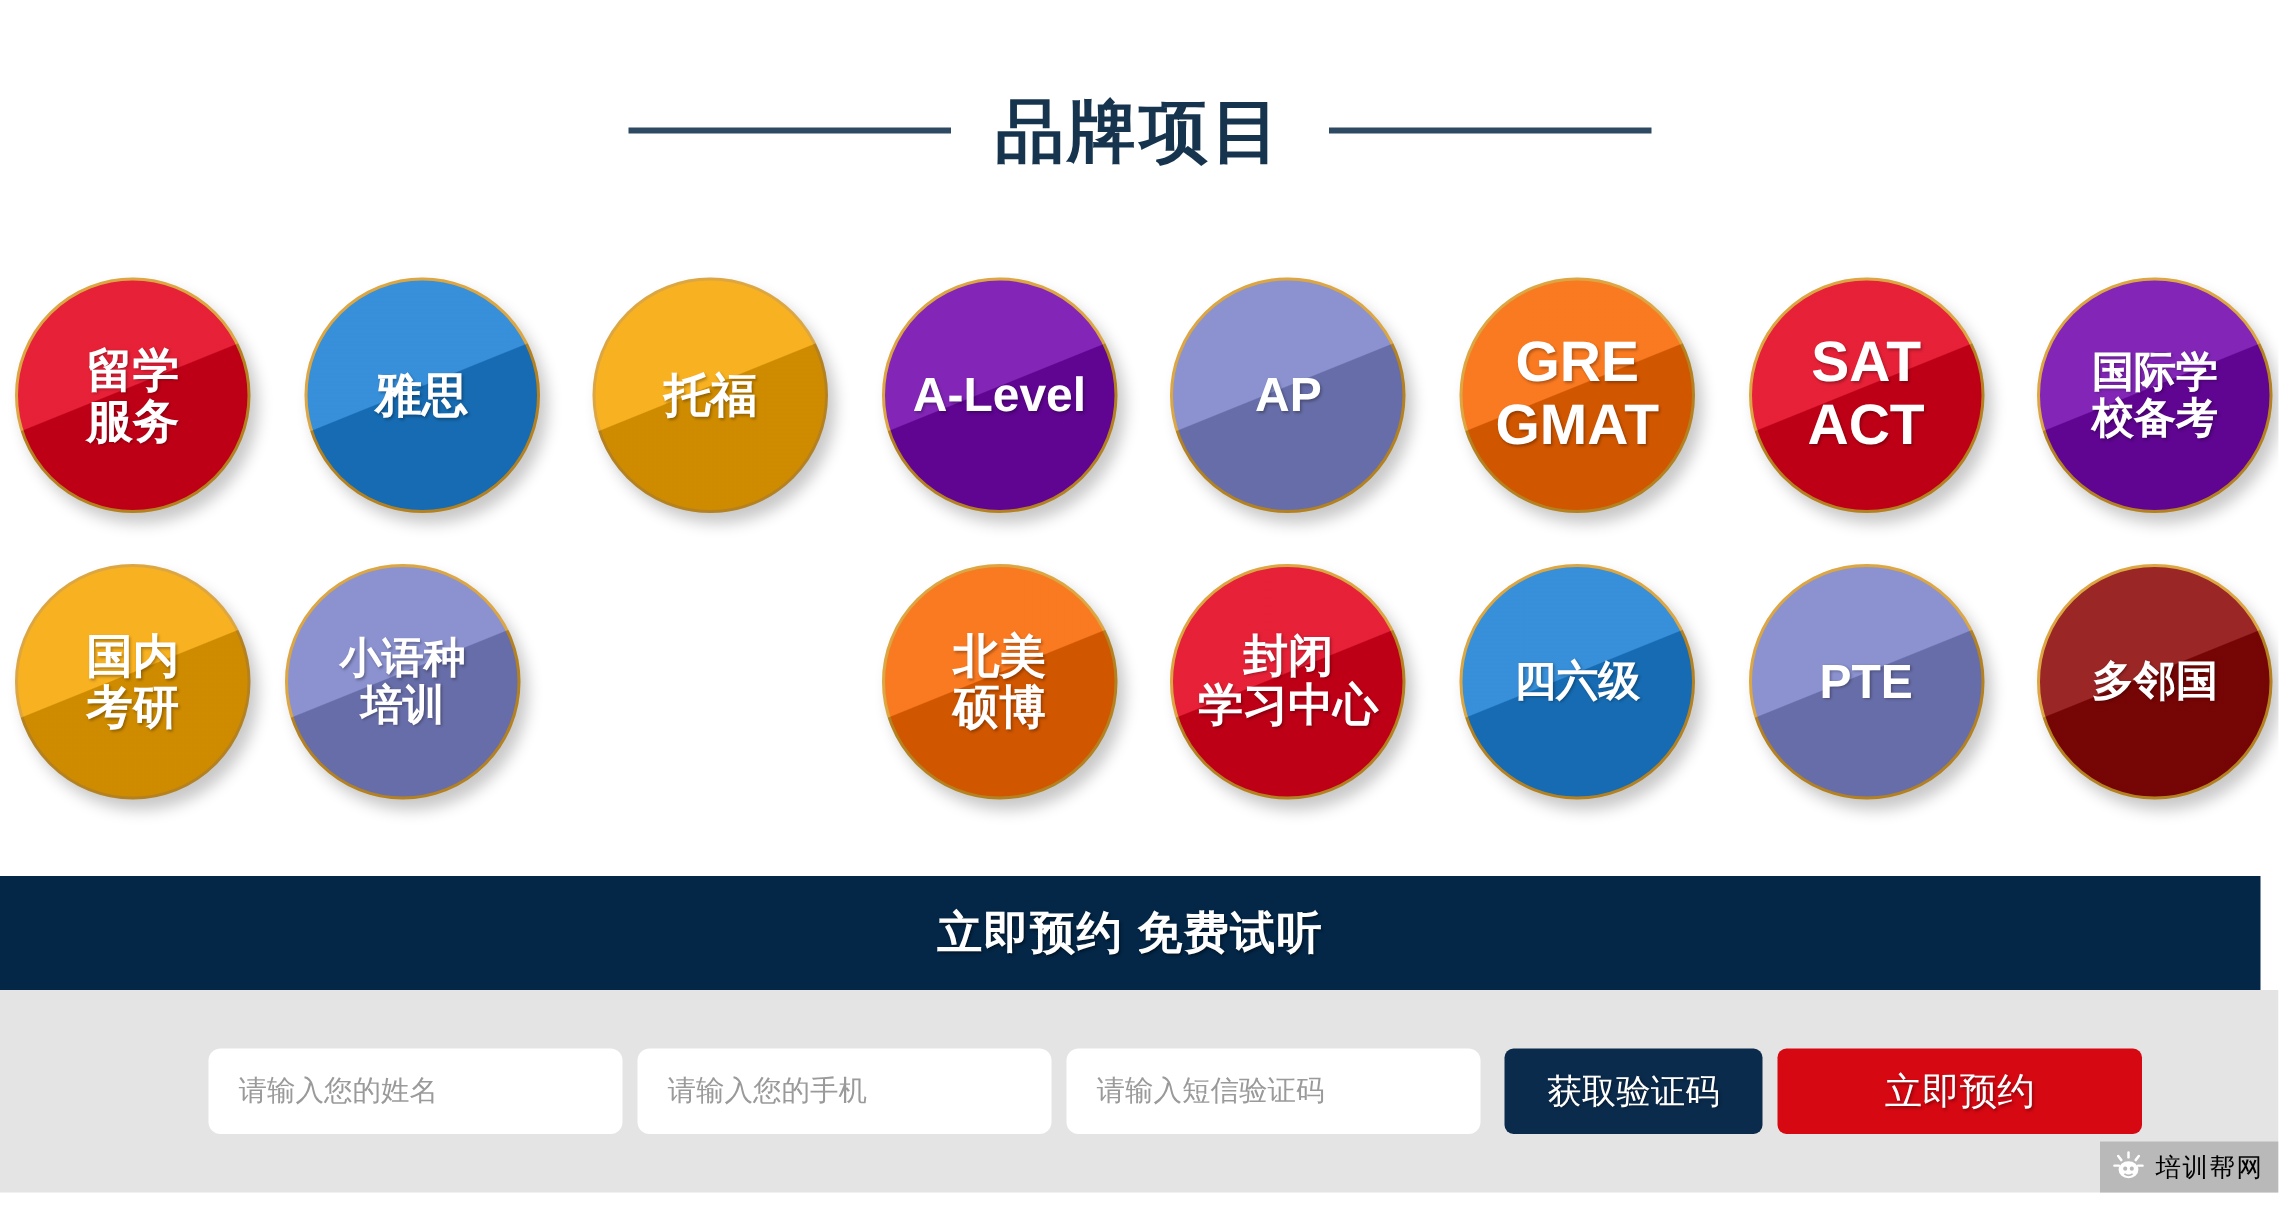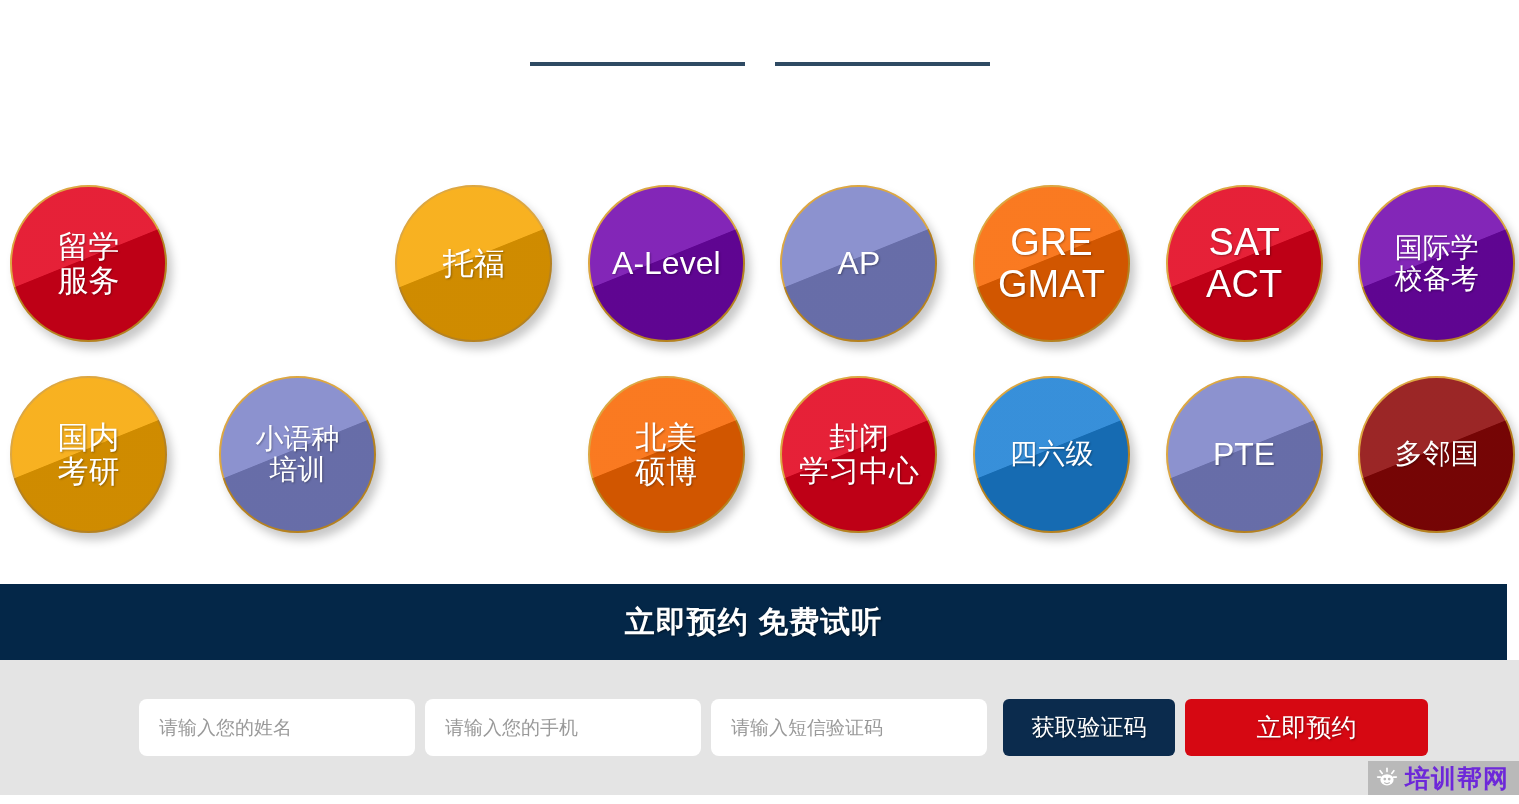--- a/index.html
+++ b/index.html
@@ -43,21 +43,21 @@
     background: linear-gradient(158deg,
         rgba(255,255,255,0.13) 0%,
         rgba(255,255,255,0.13) 47%,
         rgba(0,0,0,0.16) 47.4%,
         rgba(0,0,0,0.16) 100%);
     pointer-events: none;
   }
   .bubble .lbl {
     position: relative; z-index: 3;
     line-height: 1.08;
-    font-weight: normal;
+    font-weight: bold;
     text-shadow: 1px 1px 2px rgba(0,0,0,.30);
     white-space: pre-line;
     padding: 0 2px;
   }
   .lbl.cn2 { font-size: 31px; }     
   .lbl.cn3 { font-size: 28px; }
   .lbl.cn6 { font-size: 30px; width: 190px; }  
   .lbl.lat-lg { font-size: 32px; }
   .lbl.lat-md { font-size: 38px; }
 
@@ -100,40 +100,44 @@
 
   
   .watermark {
     position: absolute; right: 0; bottom: 0;
     background: #b9b9b9;
     height: 34px; padding: 0 10px 0 8px;
     display: flex; align-items: center; gap: 7px;
   }
   .wm-icon { width: 22px; height: 22px; position: relative; }
   .wm-text {
-    color: #6d28d9; font-size: 25px; font-weight: bold; letter-spacing: 1px;
+    color: #000000; font-size: 17px; font-weight: normal; letter-spacing: 1px;
     line-height: 1;
   }
 </style>
 </head>
 <body>
 
 <div class="page">
 
   <div class="title-row">
     <div class="title-rule"></div>
+    <div class="title-text">品牌项目</div>
     <div class="title-rule"></div>
   </div>
 
   <div class="grid">
     <div class="row" id="row1">
         <div class="bubble" style="left: 0px; background: rgb(226, 0, 26);">
           <span class="lbl cn2">留学
 服务</span>
         </div>
+        <div class="bubble" style="left: 192.6px; background: rgb(26, 127, 212);">
+          <span class="lbl cn2">雅思</span>
+        </div>
         <div class="bubble" style="left: 385.2px; background: rgb(247, 166, 0);">
           <span class="lbl cn2">托福</span>
         </div>
         <div class="bubble" style="left: 577.8px; background: rgb(113, 6, 173);">
           <span class="lbl lat-lg">A-Level</span>
         </div>
         <div class="bubble" style="left: 770.4px; background: rgb(123, 130, 200);">
           <span class="lbl lat-lg">AP</span>
         </div>
         <div class="bubble" style="left: 963px; background: rgb(249, 102, 0);">
@@ -147,21 +151,21 @@
         <div class="bubble" style="left: 1348.2px; background: rgb(113, 6, 173);">
           <span class="lbl cn3">国际学
 校备考</span>
         </div>
       </div>
     <div class="row" id="row2">
         <div class="bubble" style="left: 0px; background: rgb(247, 166, 0);">
           <span class="lbl cn2">国内
 考研</span>
         </div>
-        <div class="bubble" style="left: 209px; background: rgb(123, 130, 200);">
+        <div class="bubble" style="left: 180px; background: rgb(123, 130, 200);">
           <span class="lbl cn3">小语种
 培训</span>
         </div>
         <div class="bubble" style="left: 577.8px; background: rgb(249, 102, 0);">
           <span class="lbl cn2">北美
 硕博</span>
         </div>
         <div class="bubble" style="left: 770.4px; background: rgb(226, 0, 26);">
           <span class="lbl cn6">封闭
 学习中心</span>

